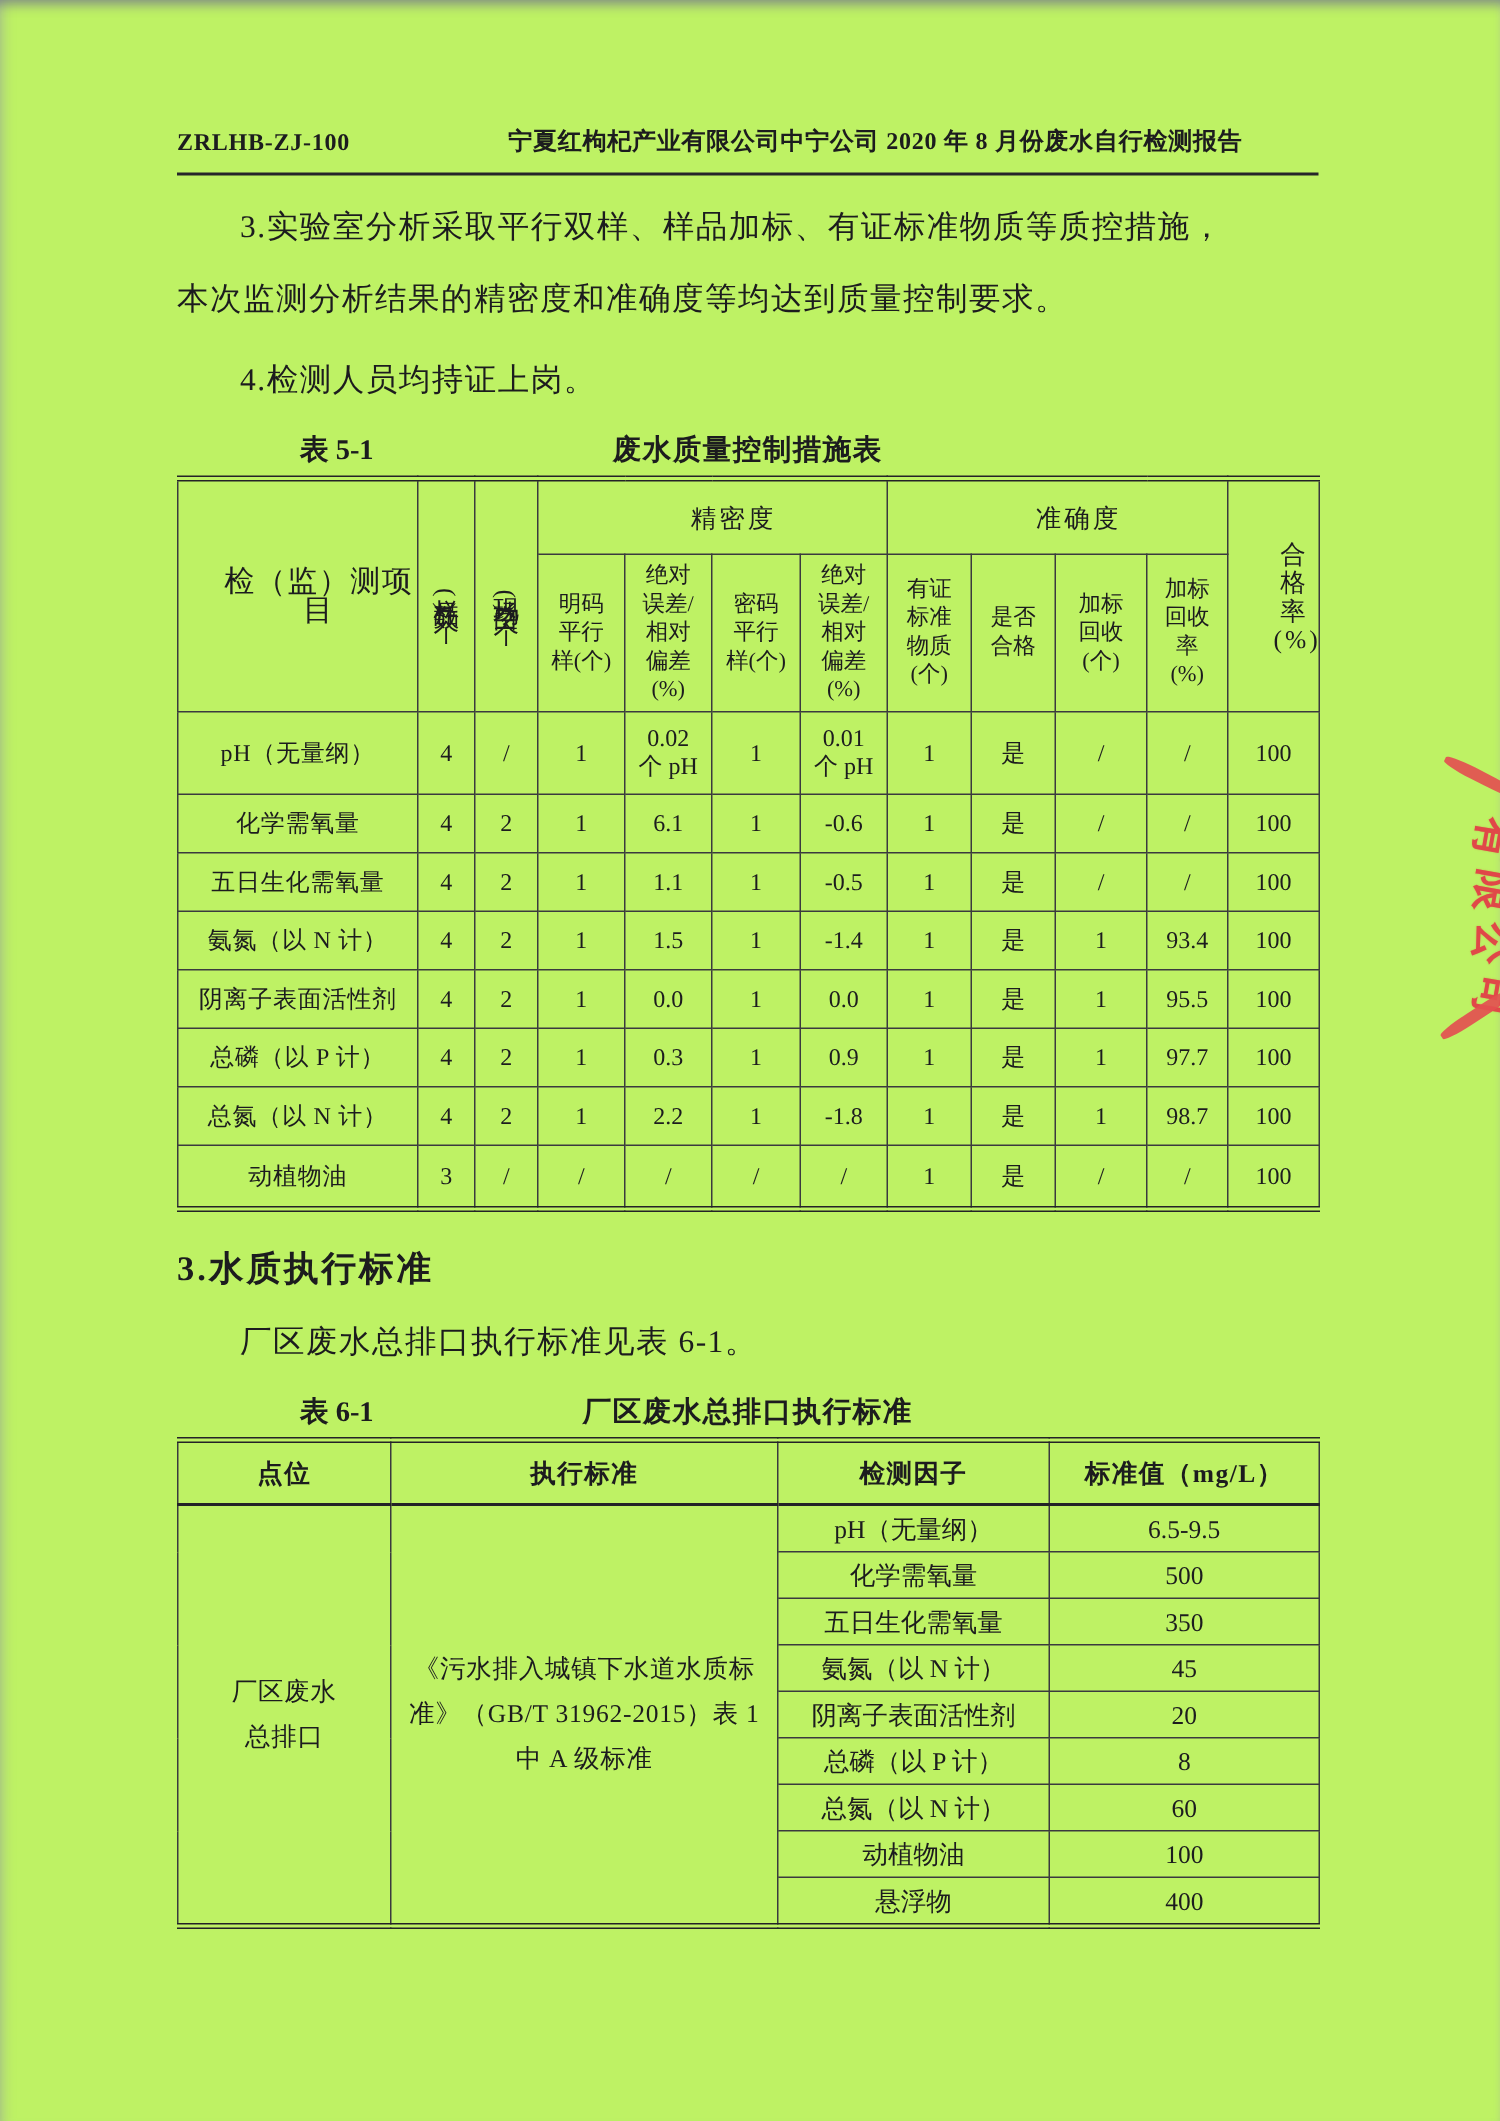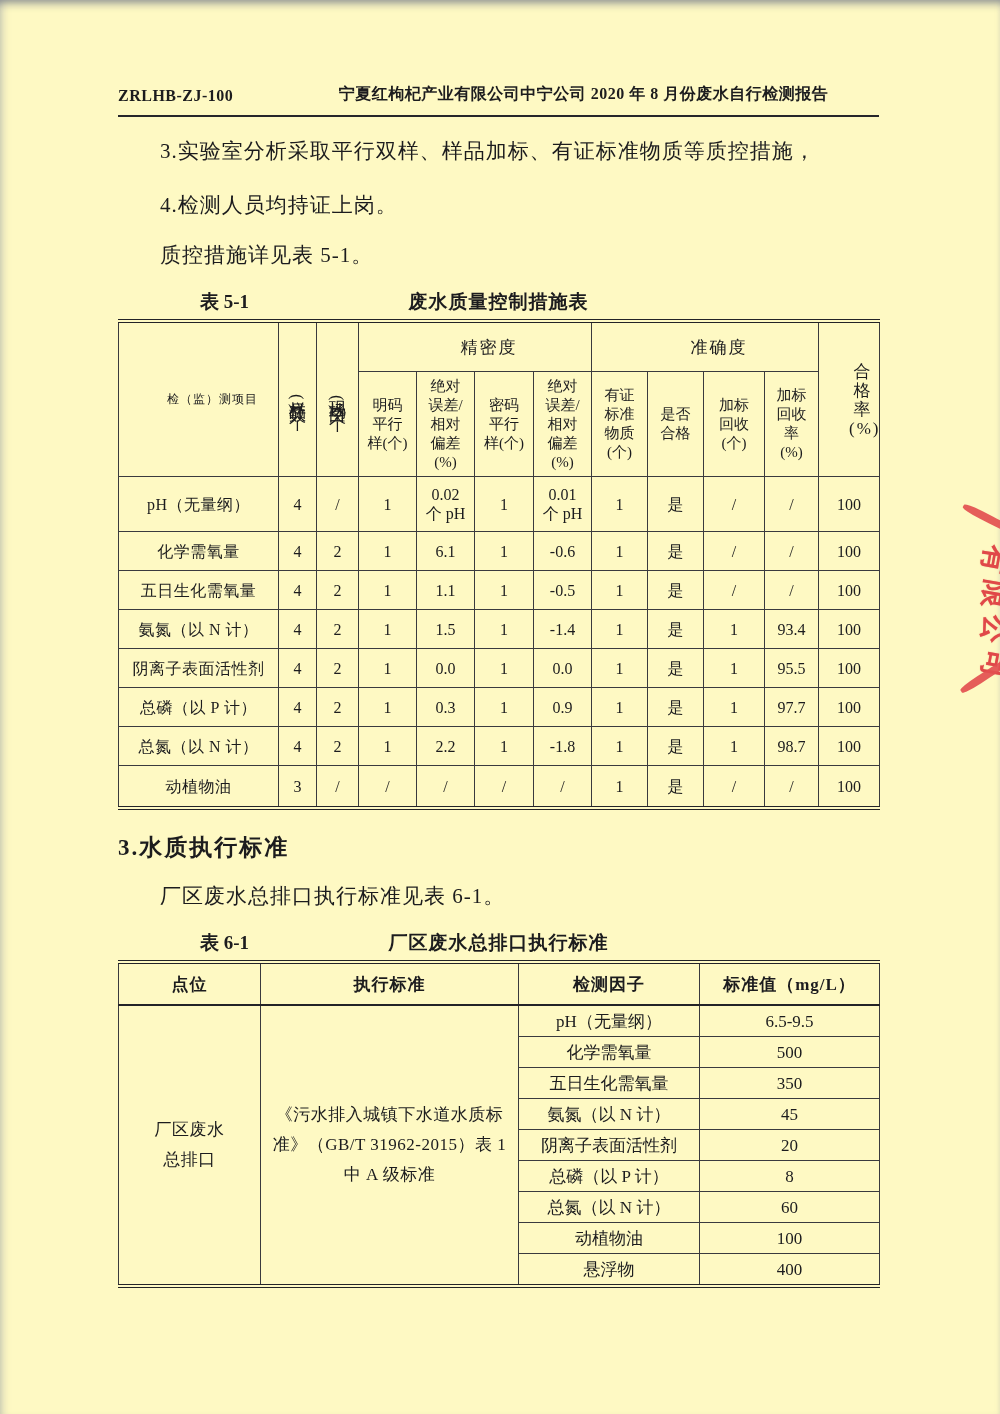--- a/index.html
+++ b/index.html
@@ -6,21 +6,21 @@
   body{
     width:1000px;height:1414px;
     background:#eceef1;
     font-family:"Liberation Serif","DejaVu Serif",serif;
     color:#1c1c1e;
     overflow:hidden;
   }
   .page{
     position:relative;
     width:1000px;height:1414px;
-    background:#fef9c3;
+    background:#bef264;
     overflow:hidden;
     box-shadow:inset 0 10px 8px -7px rgba(120,126,138,.85),
                inset 9px 0 8px -7px rgba(150,155,165,.55),
                inset -4px 0 6px -5px rgba(170,175,185,.45);
   }
   .content{
     position:relative;
     margin:0 118px;
     width:761px;
   }
@@ -53,21 +53,21 @@
     text-align:center;vertical-align:middle;
     white-space:pre-line;
     padding:1px 2px;
     font-size:16px;line-height:19px;
     font-weight:normal;
   }
   .tbl th{font-size:15px;}
   
   #table5 .group-row th{height:46px;font-size:17px;letter-spacing:2px;padding-left:30px;}
   #table5 .sub-row th{height:102px;}
-  #table5 th.item-head{font-size:12px;letter-spacing:1px;}
+  #table5 th.item-head{font-size:20px;letter-spacing:1px;}
   #table5 th.vert{
     writing-mode:vertical-rl;
     letter-spacing:2px;
     padding:4px 0;
   }
   #table5 td{height:36px;}
   #table5 tbody tr:first-child td{height:52px;}
   #table5 tbody tr:last-child td{height:38px;}
   #table5 td.item-cell{letter-spacing:.5px;}
   
@@ -97,22 +97,22 @@
 
 <div class="page">
   <div class="content">
 
     <div class="doc-header">
       <div class="doc-code">ZRLHB-ZJ-100</div>
       <div class="doc-title">宁夏红枸杞产业有限公司中宁公司 2020 年 8 月份废水自行检测报告</div>
     </div>
 
     <p class="para p1">3.实验室分析采取平行双样、样品加标、有证标准物质等质控措施，</p>
+    <p class="para p2">本次监测分析结果的精密度和准确度等均达到质量控制要求。</p>
     <p class="para p3">4.检测人员均持证上岗。</p>
-    <p class="para p4">质控措施详见表 5-1。</p>
 
     <div class="tbl-caption cap5">
       <span class="cap-label">表 5-1</span>
       <span class="cap-title">废水质量控制措施表</span>
     </div>
 
     <table class="tbl" id="table5">
       <colgroup>
         <col style="width:160px">
           <col style="width:38px">

